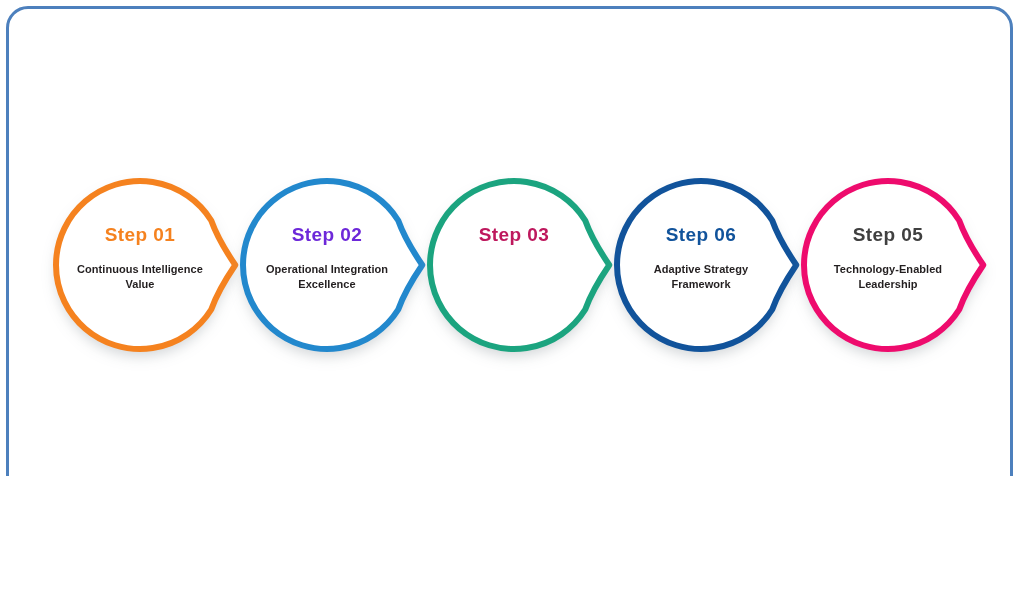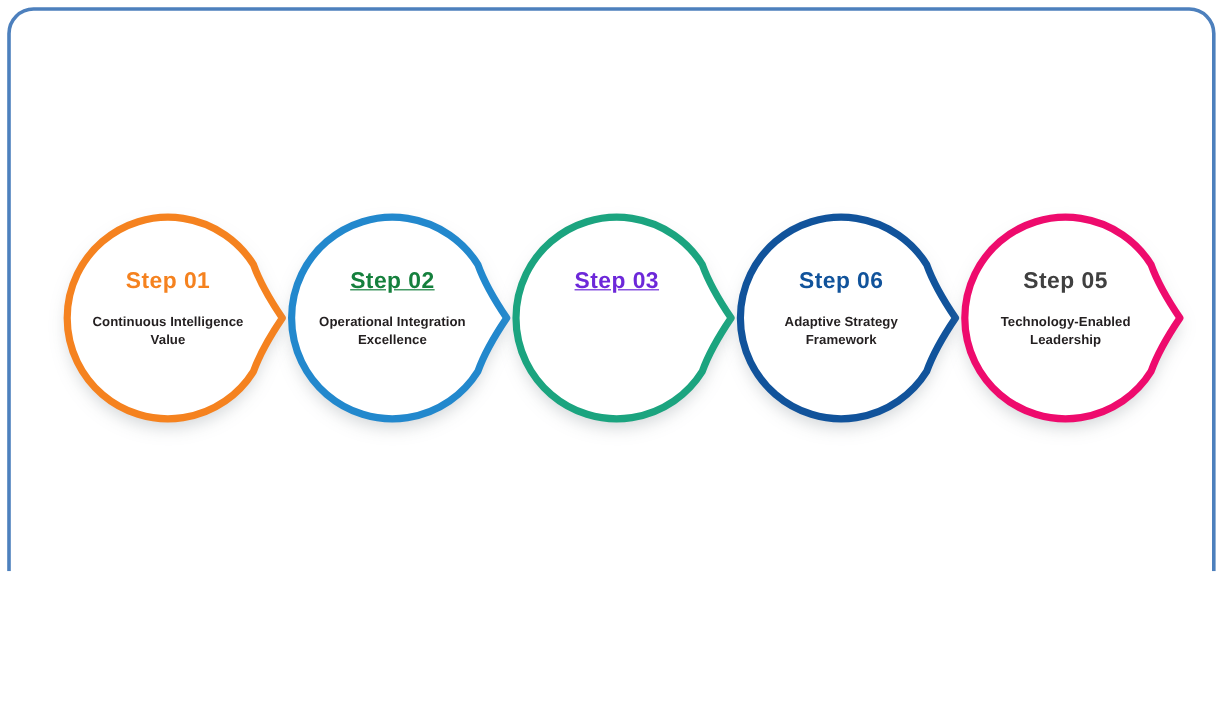--- a/index.html
+++ b/index.html
@@ -110,29 +110,29 @@
 
     <div class="step-text" style="left:52px; top:225px;">
       <p class="step-title" style="color:#f5821f;">Step 01</p>
       <p class="step-desc">
         <span>Continuous Intelligence</span><br>
         <span>Value</span>
       </p>
     </div>
 
     <div class="step-text" style="left:239px; top:225px;">
-      <p class="step-title" style="color:#15803d;text-decoration:underline;">Step 02</p>
+      <p class="step-title" style="color:#6d28d9;">Step 02</p>
       <p class="step-desc">
         <span>Operational Integration</span><br>
         <span>Excellence</span>
       </p>
     </div>
 
     <div class="step-text" style="left:426px; top:225px;">
-      <p class="step-title" style="color:#6d28d9;text-decoration:underline;">Step 03</p>
+      <p class="step-title" style="color:#be185d;">Step 03</p>
     </div>
 
     <div class="step-text" style="left:613px; top:225px;">
       <p class="step-title" style="color:#11539b;">Step 06</p>
       <p class="step-desc">
         <span>Adaptive Strategy</span><br>
         <span>Framework</span>
       </p>
     </div>
 

